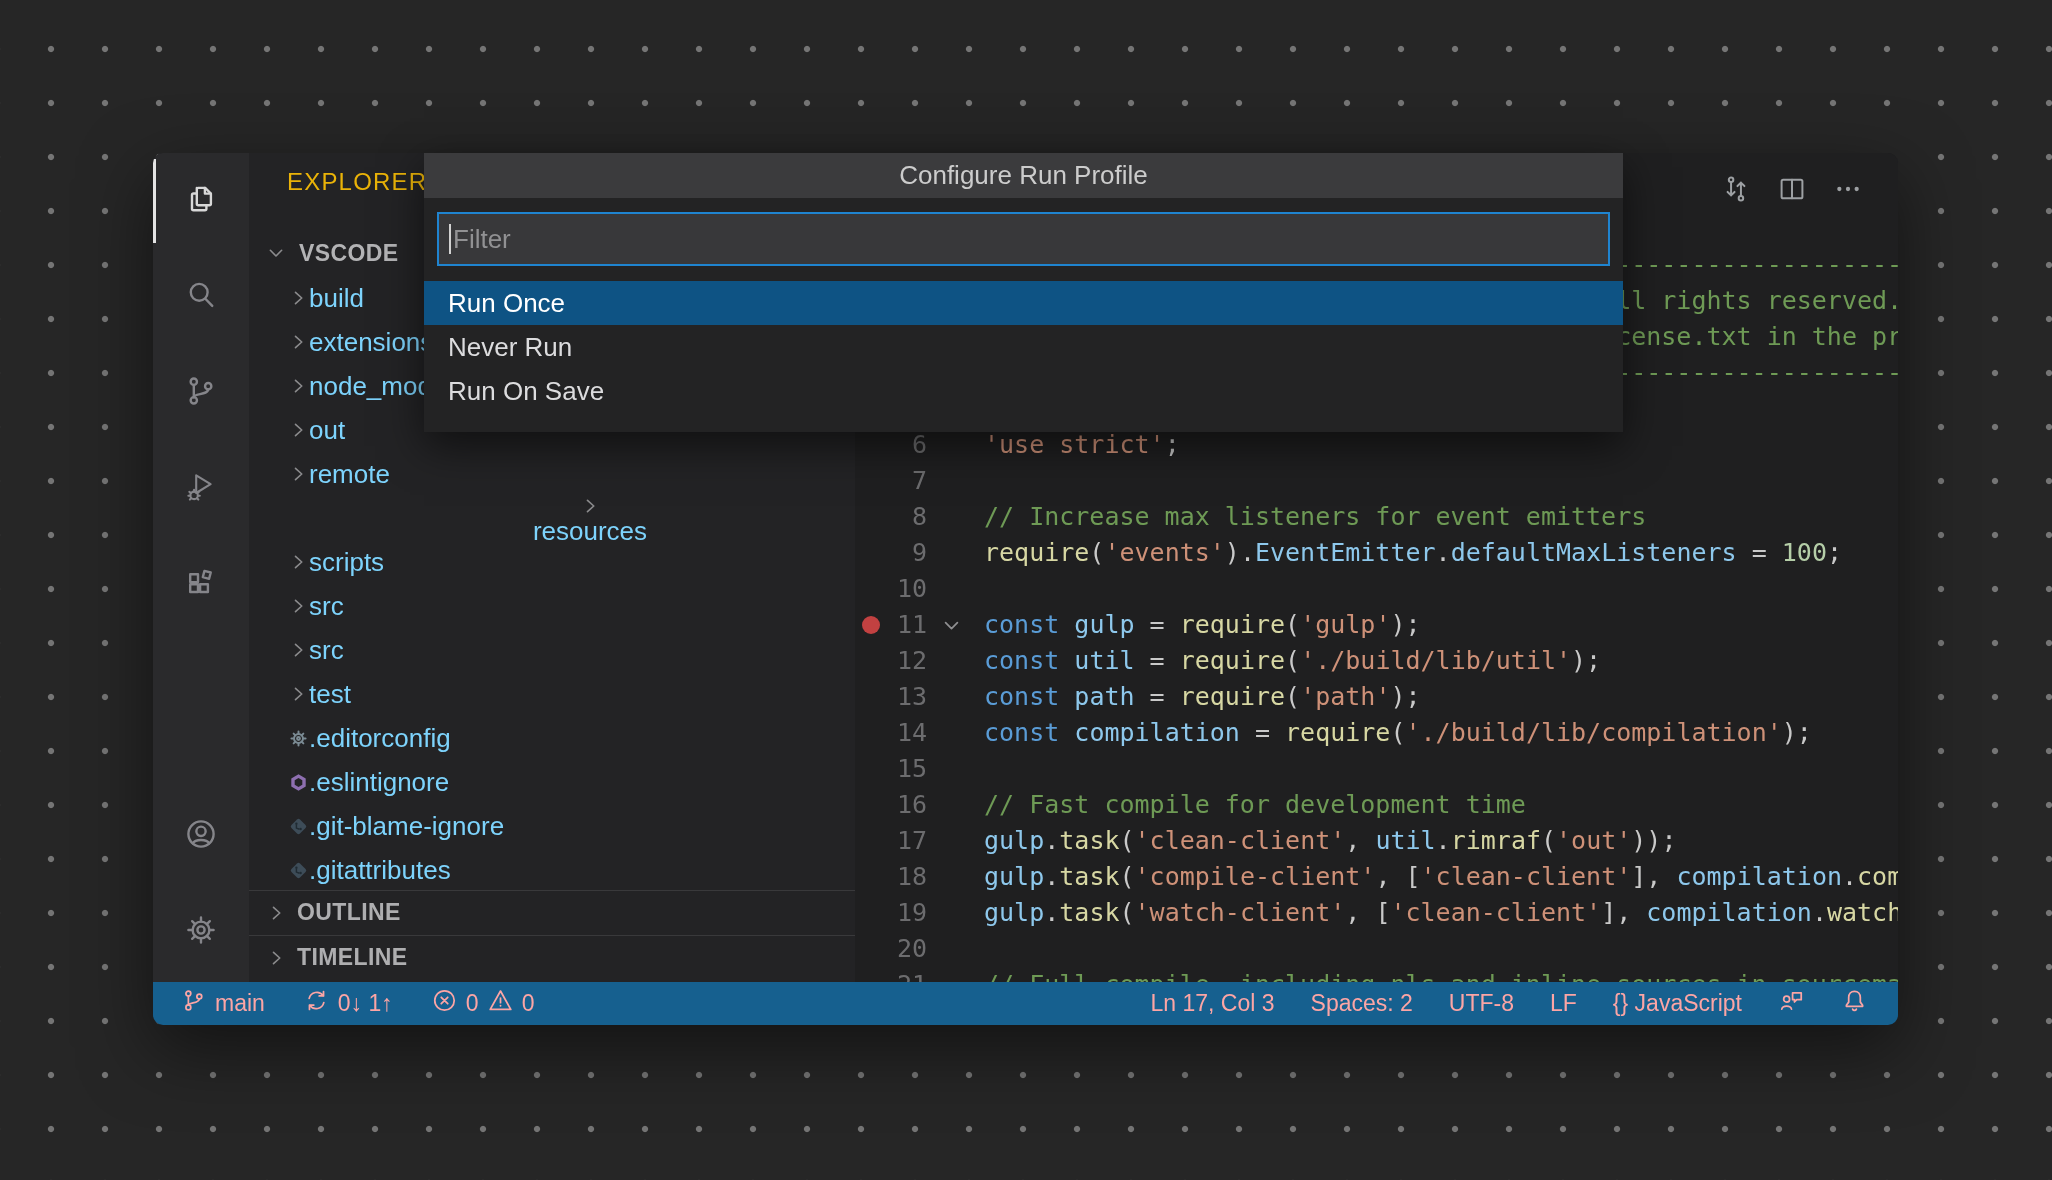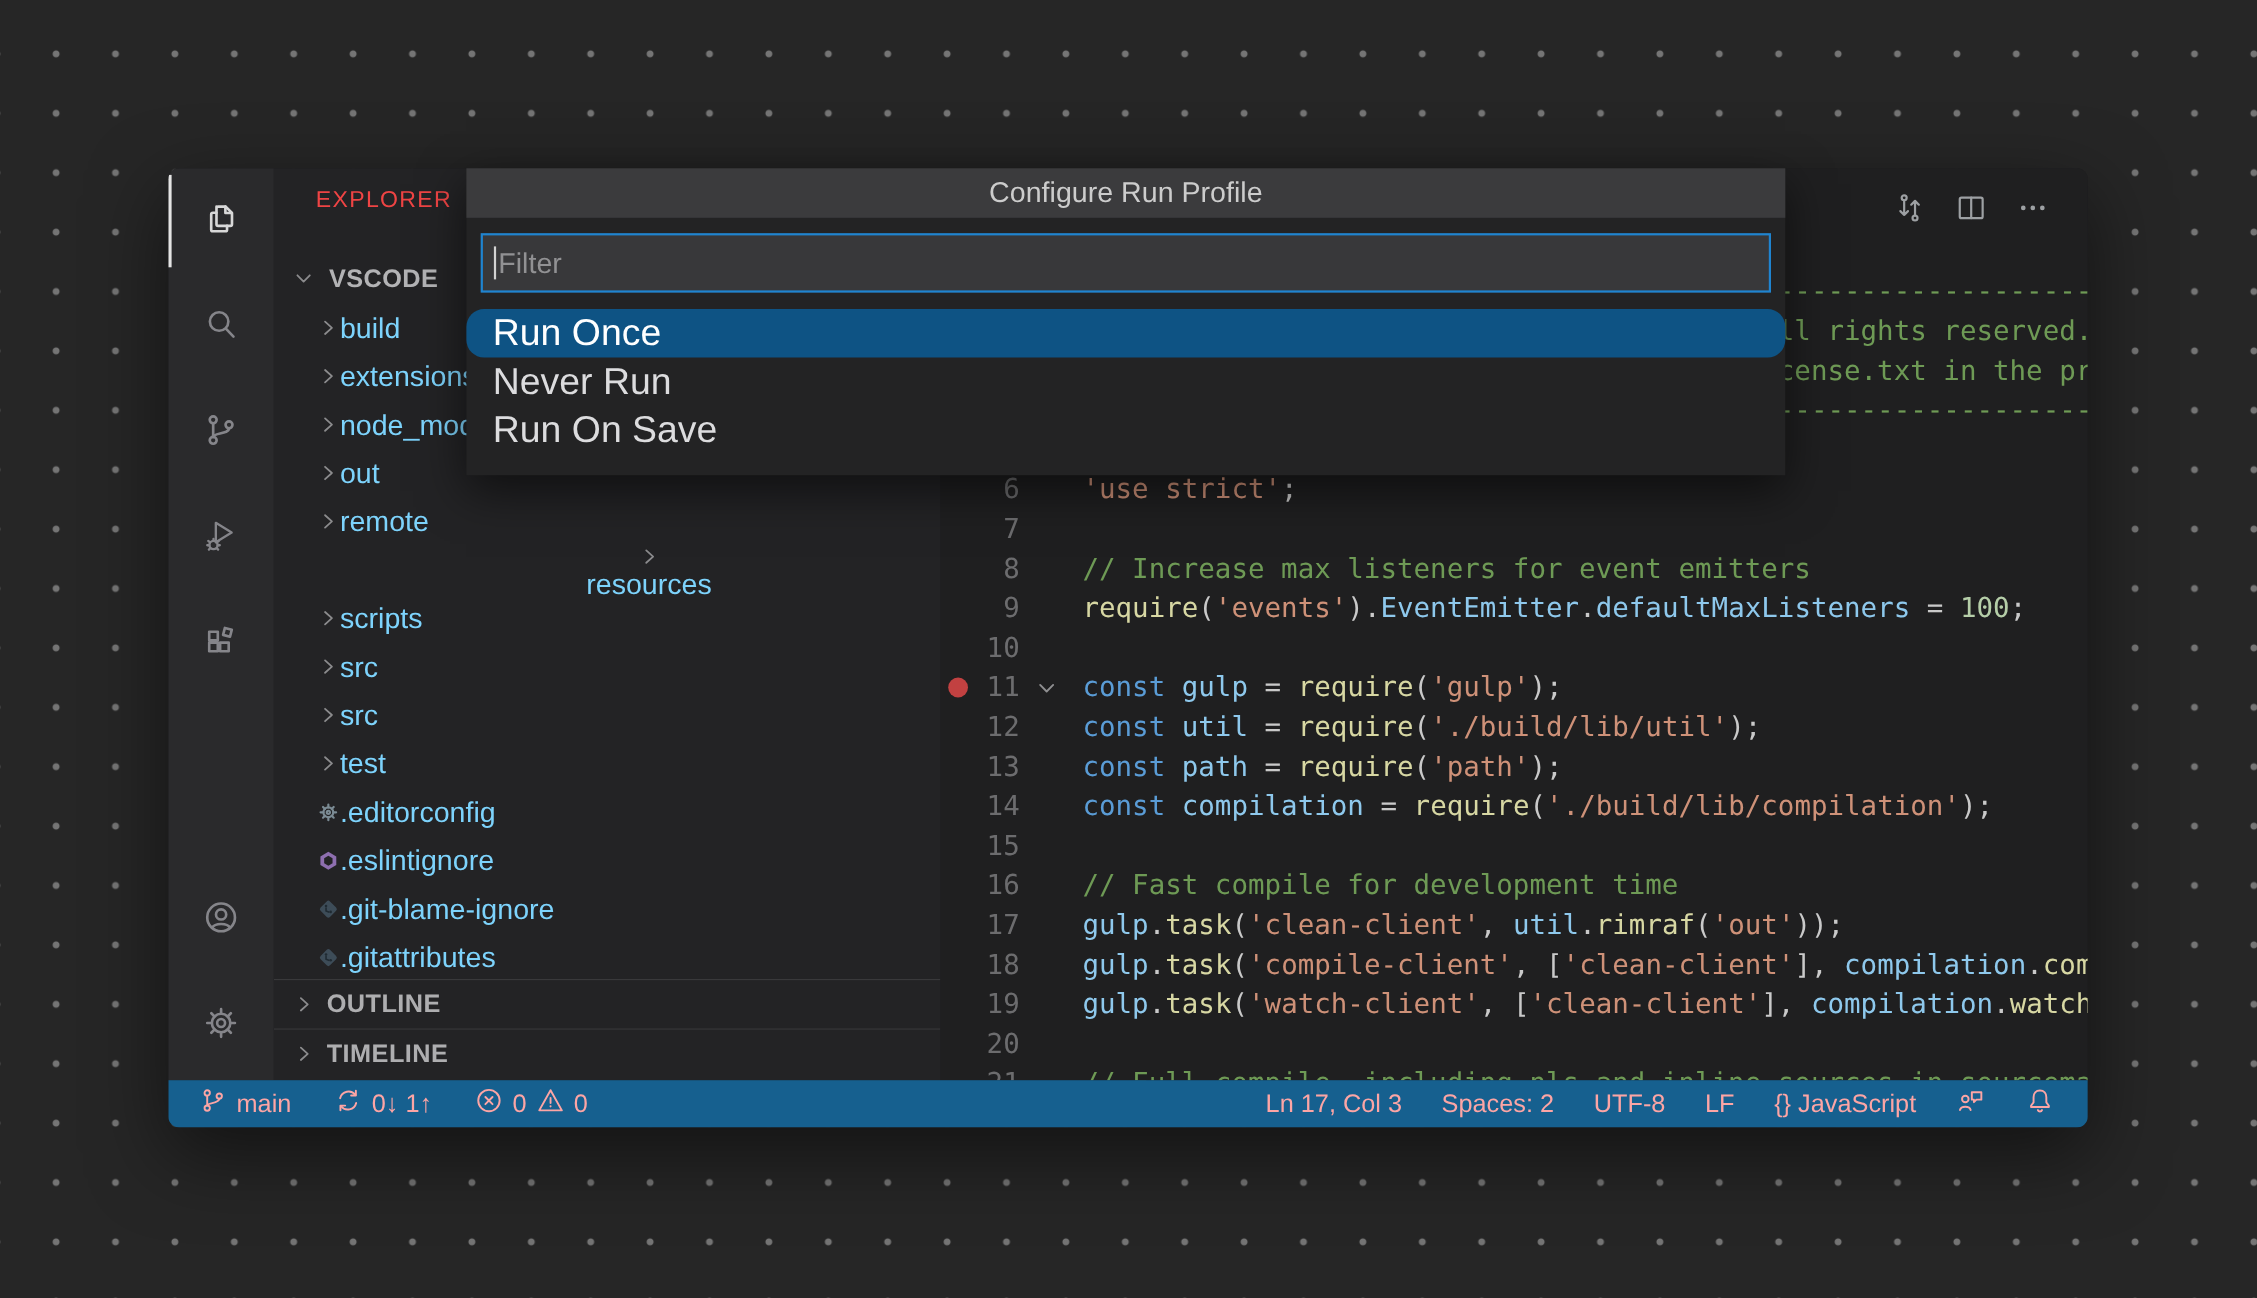--- a/index.html
+++ b/index.html
@@ -20,21 +20,21 @@
   .activitybar{position:absolute;left:0;top:0;width:96px;height:829px;background:#2a2a2c;}
   .ab-top{position:absolute;left:0;top:0;width:96px;display:flex;flex-direction:column;}
   .ab-bottom{position:absolute;left:0;bottom:2px;width:96px;display:flex;flex-direction:column;}
   .ab-item{height:96px;display:flex;align-items:center;justify-content:center;color:#85858a;position:relative;cursor:pointer;}
   .ab-item.active{color:#d8d8d8;}
   .ab-item svg{width:36px;height:36px;}
   .ab-indicator{position:absolute;left:0;top:6px;width:3px;height:84px;background:#e4e4e4;}
   
   .sidebar{position:absolute;left:96px;top:0;width:606px;height:829px;background:#232325;overflow:hidden;}
   .sb-header{position:absolute;left:38px;top:14px;height:30px;display:flex;align-items:center;
-    font-size:21px;letter-spacing:1.2px;color:#ef4444;}
+    font-size:24px;letter-spacing:1.2px;color:#eab308;}
   .row{position:absolute;left:0;width:606px;height:44px;display:flex;align-items:center;cursor:pointer;white-space:nowrap;}
   .row .twisty{width:22px;display:flex;justify-content:center;color:#8b8b8d;flex:none;}
   .row .twisty svg{width:20px;height:20px;}
   .row .ficon{width:22px;display:flex;justify-content:center;align-items:center;flex:none;}
   .row .ficon svg{width:21px;height:21px;}
   .root-row{padding-left:16px;}
   .root-row .lbl{margin-left:12px;font-size:23px;font-weight:bold;color:#b3b3b5;letter-spacing:.4px;}
   .tree-row{padding-left:38px;}
   .tree-row .lbl{margin-left:0;font-size:26px;color:#7dd3fc;}
   .section-row{padding-left:16px;border-top:1px solid #39393b;box-sizing:border-box;}
@@ -64,21 +64,21 @@
   .dialog{position:absolute;left:424px;top:153px;width:1199px;height:279px;background:#232324;
     box-shadow:0 14px 40px rgba(0,0,0,.55);z-index:10;}
   .qp-title{height:45px;background:#3b3b3d;display:flex;align-items:center;justify-content:center;
     font-size:26px;color:#cccccc;}
   .qp-inputwrap{position:absolute;left:13px;top:59px;width:1173px;height:54px;box-sizing:border-box;}
   .qp-input{width:100%;height:100%;box-sizing:border-box;background:#38383a;border:2px solid var(--c-accent);
     color:#d6d6d6;font-size:26px;padding:0 0 0 14px;outline:none;font-family:"Liberation Sans",sans-serif;}
   .qp-input::placeholder{color:#919193;opacity:1;}
   .qp-caret{position:absolute;left:12px;top:12px;width:2px;height:30px;background:#d2d2d2;}
   .qp-list{position:absolute;left:0;top:128px;width:100%;}
-  .qp-row{height:44px;display:flex;align-items:center;padding-left:24px;font-size:34px;color:#dcdcde;cursor:pointer;border-radius:16px;}
+  .qp-row{height:44px;display:flex;align-items:center;padding-left:24px;font-size:26px;color:#dcdcde;cursor:pointer;}
   .qp-row.selected{background:var(--c-sel);color:#ffffff;}
 </style>
 </head>
 <body>
 
 <div class="window">
 
   <div class="activitybar">
     <div class="ab-top" id="ab-top">
         <div class="ab-item active">

